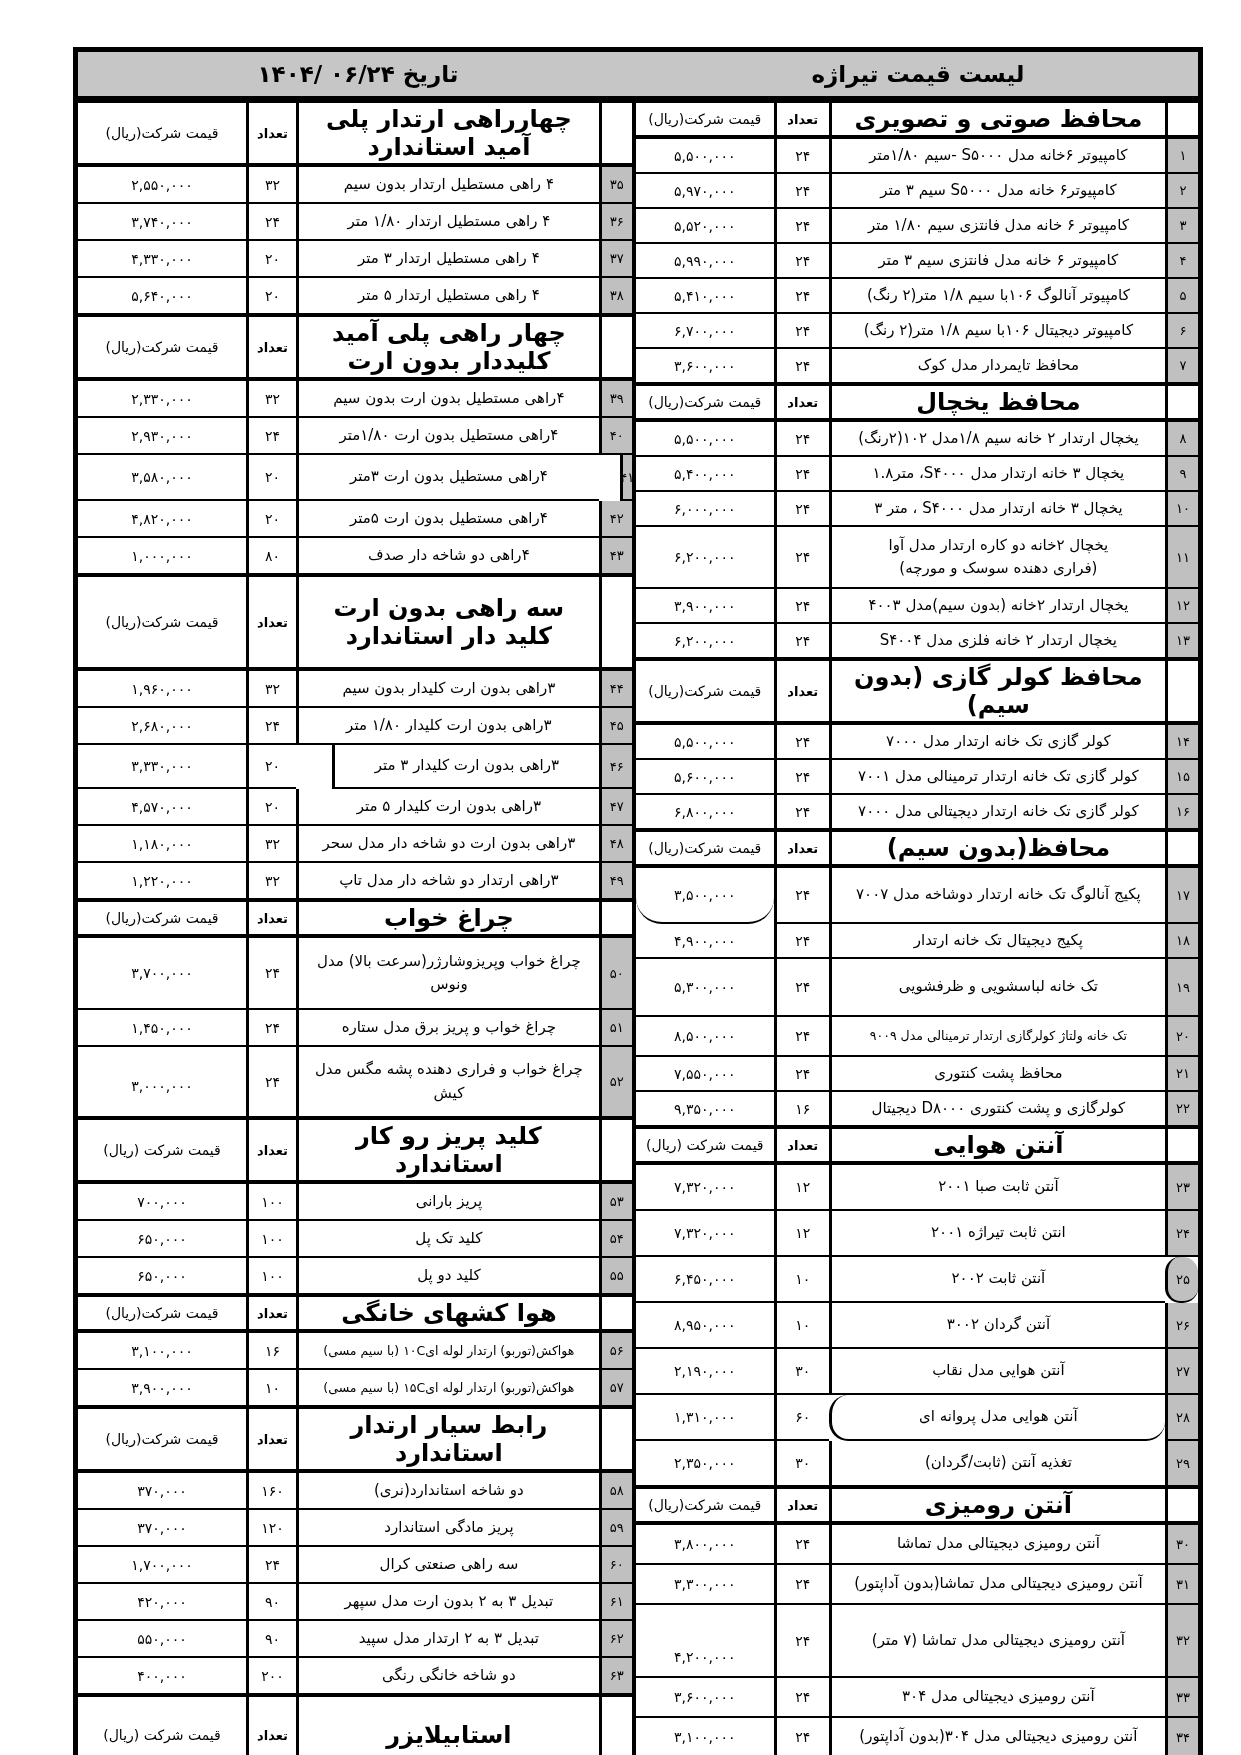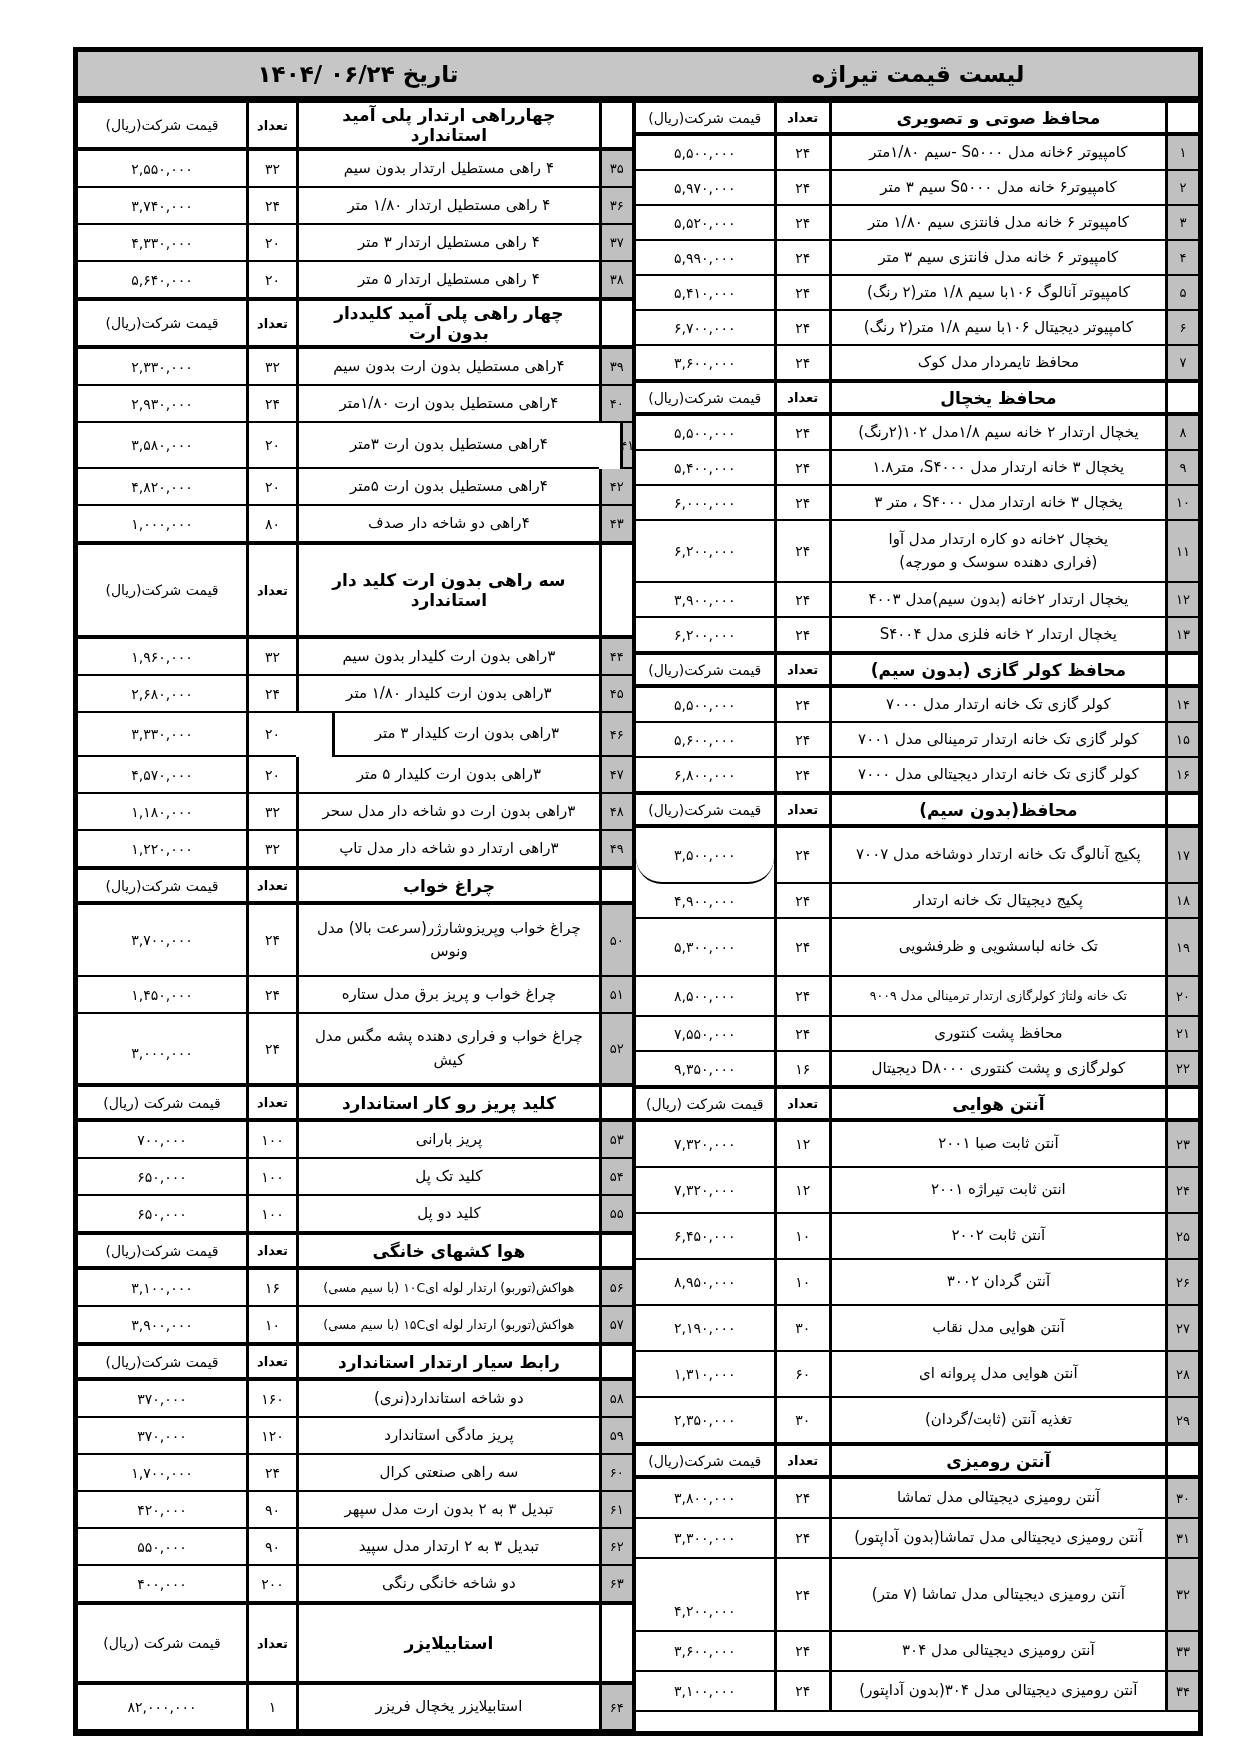--- a/index.html
+++ b/index.html
@@ -11,21 +11,21 @@
   .half{display:grid;flex:0 0 50.2%;grid-auto-rows:minmax(35px,auto);align-content:start;}
   .half.right{grid-template-columns:33px 1fr 55px 138px;border-left:4px solid #000;}
   .half.left{flex:1 1 auto;grid-template-columns:33px 1fr 50px 168px;grid-auto-rows:minmax(37px,auto);}
   .cell{display:flex;align-items:center;justify-content:center;text-align:center;box-sizing:border-box;}
   .num{background:#c0c0c0;border-bottom:2px solid #000;border-left:3px solid #000;font-size:13px;}
   .name{border-bottom:2px solid #000;border-left:3px solid #000;font-size:15px;padding:2px 6px;white-space:pre-line;line-height:1.55;}
   .qty{border-bottom:2px solid #000;border-left:3px solid #000;font-size:14px;}
   .price{border-bottom:2px solid #000;font-size:14px;letter-spacing:.5px;}
   .sec{border-top:2px solid #000;border-bottom:4px solid #000;}
   .sec.numcell{background:#fff;border-left:3px solid #000;}
-  .sec.title{font-weight:bold;font-size:17px;border-left:3px solid #000;padding:2px 16px;}
+  .sec.title{font-weight:bold;font-size:24px;border-left:3px solid #000;padding:2px 16px;}
   .sec.qtyh{font-weight:bold;font-size:13px;border-left:3px solid #000;}
   .sec.priceh{font-size:14px;}
   .small-name{font-size:12.5px;}
 </style>
 </head>
 <body>
 
 <div class="table-wrap">
   <div class="title-bar">
     <div class="t-cell">لیست قیمت تیراژه</div>
@@ -146,34 +146,34 @@
         <div class="cell sec qtyh">تعداد</div>
         <div class="cell sec priceh">قیمت شرکت (ریال)</div>
         <div class="cell num" style="min-height: 46px;">۲۳</div>
         <div class="cell name" style="min-height: 46px;">آنتن ثابت صبا   ۲۰۰۱</div>
         <div class="cell qty" style="min-height: 46px;">۱۲</div>
         <div class="cell price" style="min-height: 46px;">۷,۳۲۰,۰۰۰</div>
         <div class="cell num" style="min-height: 46px;">۲۴</div>
         <div class="cell name" style="min-height: 46px;">انتن ثابت تیراژه ۲۰۰۱</div>
         <div class="cell qty" style="min-height: 46px;">۱۲</div>
         <div class="cell price" style="min-height: 46px;">۷,۳۲۰,۰۰۰</div>
-        <div class="cell num" style="min-height: 46px;">۲۵</div>
+        <div class="cell num" style="min-height: 46px; border-radius: 15px;">۲۵</div>
         <div class="cell name" style="min-height: 46px;">آنتن ثابت ۲۰۰۲</div>
         <div class="cell qty" style="min-height: 46px;">۱۰</div>
         <div class="cell price" style="min-height: 46px;">۶,۴۵۰,۰۰۰</div>
         <div class="cell num" style="min-height: 46px;">۲۶</div>
         <div class="cell name" style="min-height: 46px;">آنتن گردان ۳۰۰۲</div>
         <div class="cell qty" style="min-height: 46px;">۱۰</div>
         <div class="cell price" style="min-height: 46px;">۸,۹۵۰,۰۰۰</div>
         <div class="cell num" style="min-height: 46px;">۲۷</div>
         <div class="cell name" style="min-height: 46px;">آنتن  هوایی مدل نقاب</div>
         <div class="cell qty" style="min-height: 46px;">۳۰</div>
         <div class="cell price" style="min-height: 46px;">۲,۱۹۰,۰۰۰</div>
         <div class="cell num" style="min-height: 46px;">۲۸</div>
-        <div class="cell name" style="min-height: 46px;">آنتن هوایی مدل پروانه ای</div>
+        <div class="cell name" style="min-height: 46px; border-radius: 19px;">آنتن هوایی مدل پروانه ای</div>
         <div class="cell qty" style="min-height: 46px;">۶۰</div>
         <div class="cell price" style="min-height: 46px;">۱,۳۱۰,۰۰۰</div>
         <div class="cell num" style="min-height: 46px;">۲۹</div>
         <div class="cell name" style="min-height: 46px;">تغذیه آنتن (ثابت/گردان)</div>
         <div class="cell qty" style="min-height: 46px;">۳۰</div>
         <div class="cell price" style="min-height: 46px;">۲,۳۵۰,۰۰۰</div>
         <div class="cell sec numcell"></div>
         <div class="cell sec title">آنتن رومیزی</div>
         <div class="cell sec qtyh">تعداد</div>
         <div class="cell sec priceh">قیمت شرکت(ریال)</div>

